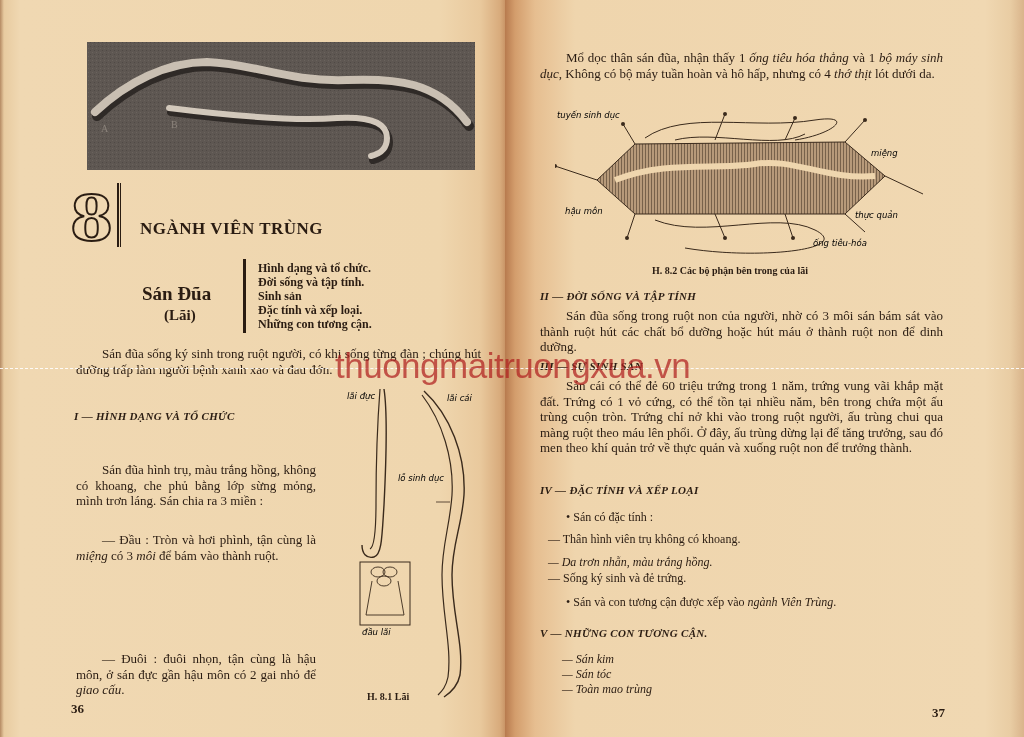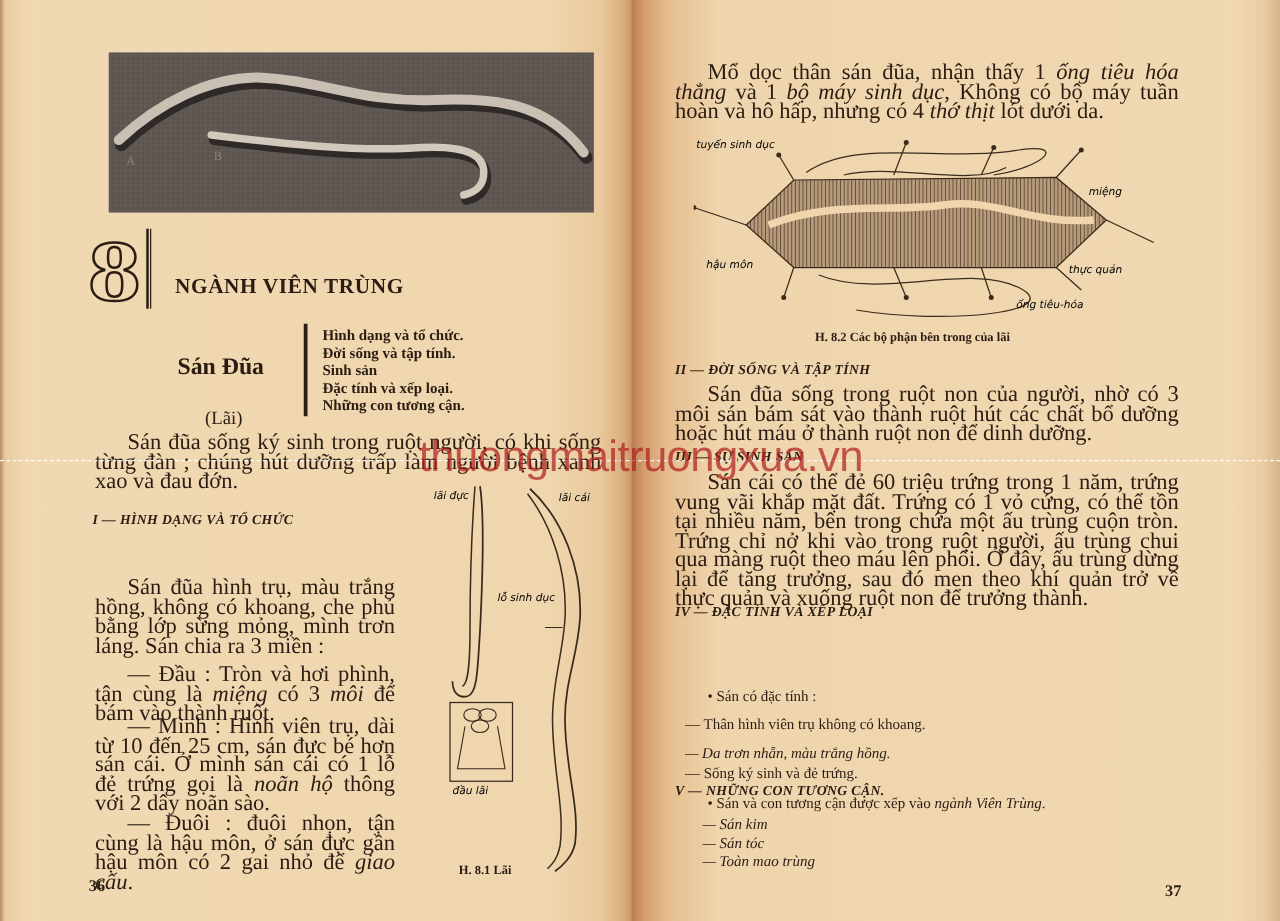--- a/index.html
+++ b/index.html
@@ -14,26 +14,26 @@
 
     
     .photo { left: 87px; top: 42px; width: 388px; height: 128px; background: #5d5651; overflow: hidden; }
     .photo svg { width: 100%; height: 100%; }
 
     .chapter-num { left: 70px; top: 188px; font-size: 62px; font-weight: bold; color: #f0d8b2; -webkit-text-stroke: 2px #2a1c12; line-height: 62px; font-family: "DejaVu Serif", serif; }
     .chapter-bar { left: 117px; top: 183px; width: 4px; height: 64px; border-left: 2px solid #2a1c12; border-right: 1px solid #2a1c12; }
     .chapter-title { left: 140px; top: 219px; font-size: 17px; font-weight: bold; letter-spacing: 0.5px; }
 
     .lesson-name { left: 142px; top: 283px; font-size: 19px; font-weight: bold; }
-    .lesson-sub { left: 164px; top: 307px; font-size: 15px; font-weight: normal; margin-top: 20px; }
+    .lesson-sub { left: 164px; top: 307px; font-size: 15px; font-weight: bold; }
     .toc-bar { left: 243px; top: 259px; width: 3px; height: 74px; border-left: 3px solid #2a1c12; }
     .toc { left: 258px; top: 261px; font-size: 12px; font-weight: bold; line-height: 14px; }
     .toc div { white-space: nowrap; }
 
-    .para { font-size: 18px; line-height: 15.5px; text-align: justify; }
+    .para { font-size: 13px; line-height: 15.5px; text-align: justify; }
     .indent { text-indent: 26px; }
     .intro { left: 76px; top: 346px; width: 405px; }
 
     .sec-heading { font-size: 11px; font-weight: bold; letter-spacing: 0.3px; white-space: nowrap; font-style: italic; }
     .sec1 { left: 74px; top: 410px; }
 
     .desc { left: 76px; top: 462px; width: 240px; }
     .head-para { left: 76px; top: 532px; width: 240px; }
     .body-para { left: 76px; top: 573px; width: 240px; }
     .tail-para { left: 76px; top: 651px; width: 240px; }
@@ -47,21 +47,21 @@
 
     
     .r-intro { left: 540px; top: 50px; width: 403px; }
     .fig2 { left: 555px; top: 110px; width: 370px; height: 148px; }
     .cap2 { left: 652px; top: 265px; }
     .sec2 { left: 540px; top: 290px; }
     .r-p2 { left: 540px; top: 308px; width: 403px; }
     .sec3 { left: 540px; top: 360px; }
     .r-p3 { left: 540px; top: 378px; width: 403px; }
     .sec4 { left: 540px; top: 484px; }
-    .r-list { left: 548px; top: 510px; font-size: 12px; line-height: 15.5px; margin-top: 40px; }
+    .r-list { left: 548px; top: 510px; font-size: 12px; line-height: 15.5px; }
     .r-list div { white-space: nowrap; }
     .sec5 { left: 540px; top: 627px; }
     .r-rel { left: 562px; top: 652px; font-size: 12px; line-height: 15px; font-style: italic; }
     .pn-right { left: 932px; top: 705px; }
 
     
     .wm-line { left: 0; top: 368px; width: 1024px; height: 0; border-top: 1px dashed #ffffff; opacity: 0.9; }
     .watermark { left: 335px; top: 346px; font-family: "Liberation Sans", "DejaVu Sans", sans-serif; font-size: 35px; color: #b0201f; opacity: 0.72; letter-spacing: -0.5px; white-space: nowrap; line-height: 40px; }
   </style>
 </head>
@@ -106,21 +106,20 @@
     </div>
 
     <p class="abs para indent intro">Sán đũa sống ký sinh trong ruột người, có khi sống từng đàn ; chúng hút dưỡng trấp làm người bệnh xanh xao và đau đớn.</p>
 
     <div class="abs sec-heading sec1">I — HÌNH DẠNG VÀ TỔ CHỨC</div>
 
     <p class="abs para indent desc">Sán đũa hình trụ, màu trắng hồng, không có khoang, che phủ bằng lớp sừng mỏng, mình trơn láng. Sán chia ra 3 miền :</p>
 
     <p class="abs para indent head-para"><span>— Đầu : Tròn và hơi phình, tận cùng là </span><i>miệng</i><span> có 3 </span><i>môi</i><span> để bám vào thành ruột.</span></p>
 
-    <p class="abs para indent body-para"><span>— Mình : Hình viên trụ, dài từ 10 đến 25 cm, sán đực bé hơn sán cái. Ở mình sán cái có 1 lỗ đẻ trứng gọi là </span><i>noãn hộ</i><span> thông với 2 dây noãn sào.</span></p>
 
     <p class="abs para indent tail-para"><span>— Đuôi : đuôi nhọn, tận cùng là hậu môn, ở sán đực gần hậu môn có 2 gai nhỏ để </span><i>giao cấu</i><span>.</span></p>
 
     <div class="abs fig1">
       <svg width="140" height="320" viewBox="0 0 140 320">
 
         <path d="M44,4 C48,30 46,80 44,120 C42,150 42,170 34,172 C26,174 22,168 22,160" stroke="#3a2a1c" stroke-width="1.4" fill="none"></path>
         <path d="M40,4 C38,30 36,80 36,118 C36,150 34,162 30,164" stroke="#3a2a1c" stroke-width="1.2" fill="none"></path>
 
         <path d="M84,6 C110,30 126,70 124,110 C122,140 112,160 112,190 C112,230 124,260 120,290 C118,300 110,308 104,312" stroke="#3a2a1c" stroke-width="1.4" fill="none"></path>

